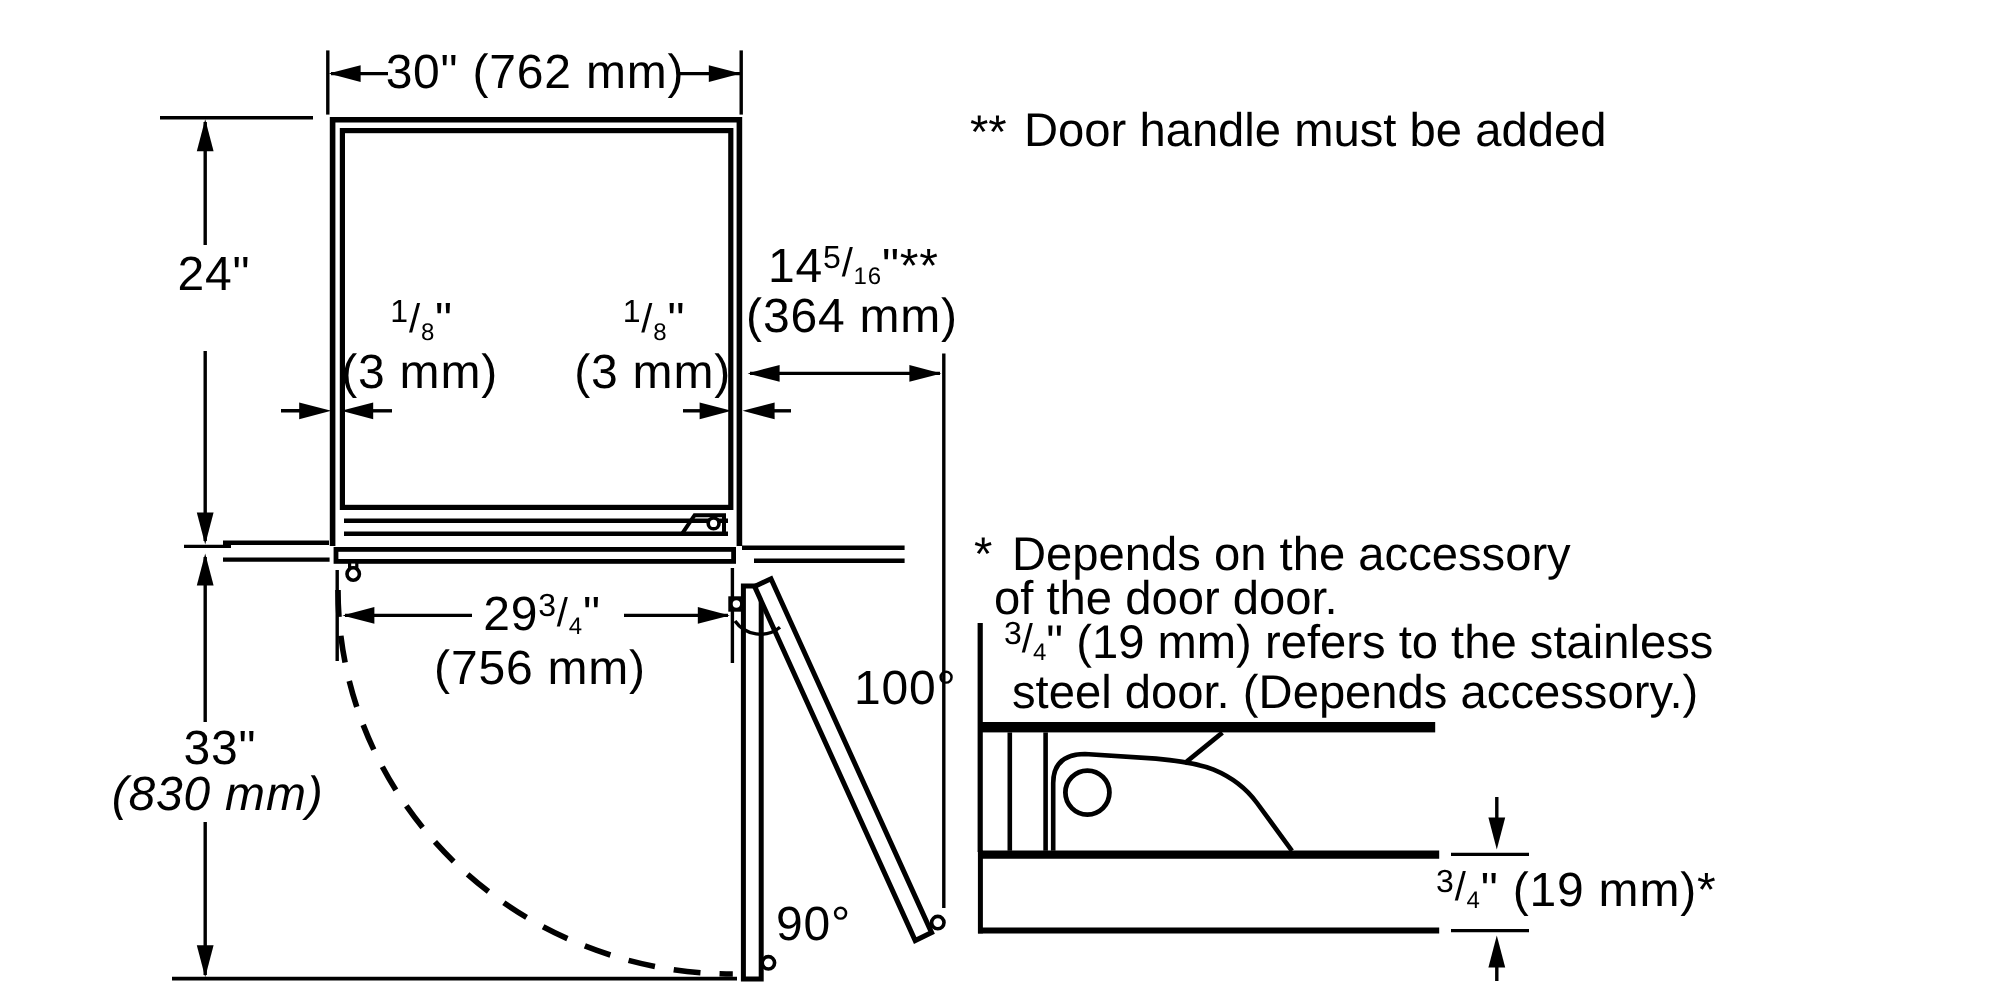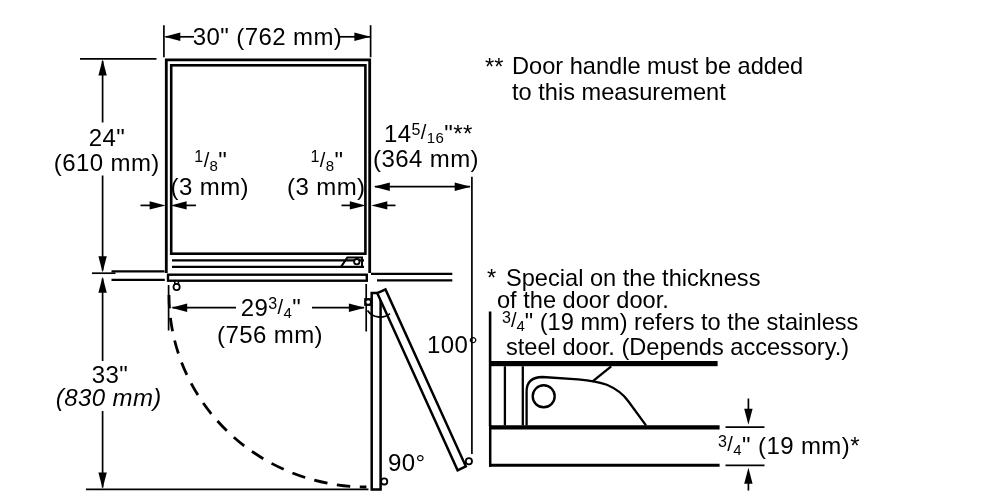--- a/index.html
+++ b/index.html
@@ -4,21 +4,21 @@
 <style>
   html,body{margin:0;padding:0;background:#ffffff;}
   #stage{position:relative;width:1000px;height:500px;background:#ffffff;overflow:hidden;
          font-family:"Liberation Sans",sans-serif;color:#000;-webkit-font-smoothing:antialiased;}
   #linework{position:absolute;left:0;top:0;}
   .lbl{position:absolute;font-size:23.6px;line-height:23.6px;white-space:pre;color:#000;}
   .dim{font-size:24px;line-height:24px;letter-spacing:0.4px;}
   .ctr{transform:translateX(-50%);}
   .fnum{font-size:16px;position:relative;top:-7px;}
   .fsl{font-size:20px;position:relative;top:-2.5px;}
-  .fden{font-size:15px;position:relative;top:1.5px;}
+  .fden{font-size:12px;position:relative;top:1.5px;}
   .note-line{display:block;}
 </style>
 </head>
 <body>
 
 <div id="stage">
 
 <svg id="linework" width="1000" height="500" viewBox="0 0 1000 500" fill="none" stroke="#000">
 
   <g>
@@ -138,46 +138,45 @@
     <line x1="725.5" y1="427.2" x2="764.5" y2="427.2"></line>
     <line x1="725.5" y1="465.3" x2="764.5" y2="465.3"></line>
     <path d="M 748.4 467.7 L 744.2 483.7 L 752.6 483.7 Z" fill="#000" stroke="none"></path>
     <line x1="748.4" y1="482" x2="748.4" y2="490.5"></line>
   </g>
 </svg>
 
 <div class="lbl ctr dim" style="left:267.5px;top:25px;">30" (762 mm)</div>
 
 <div class="lbl ctr dim" style="left:107px;top:126px;">24"</div>
-<div class="lbl ctr dim" style="left:106.8px;top:150.5px;">(610 mm)</div>
 
 <div class="lbl ctr dim" style="left:210.8px;top:149px;"><span class="fnum">1</span><span class="fsl">/</span><span class="fden">8</span><span>"</span></div>
 <div class="lbl ctr dim" style="left:209.8px;top:175px;">(3 mm)</div>
 
 <div class="lbl ctr dim" style="left:327px;top:149px;"><span class="fnum">1</span><span class="fsl">/</span><span class="fden">8</span><span>"</span></div>
 <div class="lbl ctr dim" style="left:326.3px;top:175px;">(3 mm)</div>
 
 <div class="lbl dim" style="left:384px;top:121.5px;"><span>14</span><span class="fnum">5</span><span class="fsl">/</span><span class="fden">16</span><span>"**</span></div>
 <div class="lbl ctr dim" style="left:426px;top:147px;">(364 mm)</div>
 
 <div class="lbl ctr dim" style="left:271px;top:296px;"><span>29</span><span class="fnum">3</span><span class="fsl">/</span><span class="fden">4</span><span>"</span></div>
 <div class="lbl ctr dim" style="left:270px;top:323px;">(756 mm)</div>
 
 <div class="lbl ctr dim" style="left:110px;top:362.5px;">33"</div>
 <div class="lbl ctr dim" style="left:108.8px;top:385.5px;font-style:italic;">(830 mm)</div>
 
 <div class="lbl dim" style="left:427px;top:332.5px;">100°</div>
 <div class="lbl dim" style="left:388px;top:451px;">90°</div>
 
 <div class="lbl" style="left:485px;top:56px;">**</div>
-<div class="lbl" style="left:512px;top:54px;line-height:25.8px;"><span class="note-line">Door handle must be added</span><span class="note-line">to this measurement</span></div>
+<div class="lbl" style="left:512px;top:54px;line-height:25.8px;"><span class="note-line">Door handle must be added</span></div>
 
 <div class="lbl" style="left:487px;top:266.5px;">*</div>
 <div class="lbl" style="left:497px;top:266.5px;line-height:22.2px;white-space:normal;width:400px;">
-  <span class="note-line" style="padding-left:9px;">Special on the thickness</span>
+  <span class="note-line" style="padding-left:9px;">Depends on the accessory</span>
   <span class="note-line">of the door door.</span>
   <span class="note-line" style="padding-left:5px;"><span class="fnum">3</span><span class="fsl">/</span><span class="fden">4</span><span>" (19 mm) refers to the stainless</span></span>
   <span class="note-line" style="padding-left:9px;">steel door. (Depends accessory.)</span>
 </div>
 
 <div class="lbl dim" style="left:718px;top:433.5px;"><span class="fnum">3</span><span class="fsl">/</span><span class="fden">4</span><span>"</span><span> (19 mm)*</span></div>
 
 </div>
 
 </body></html>

